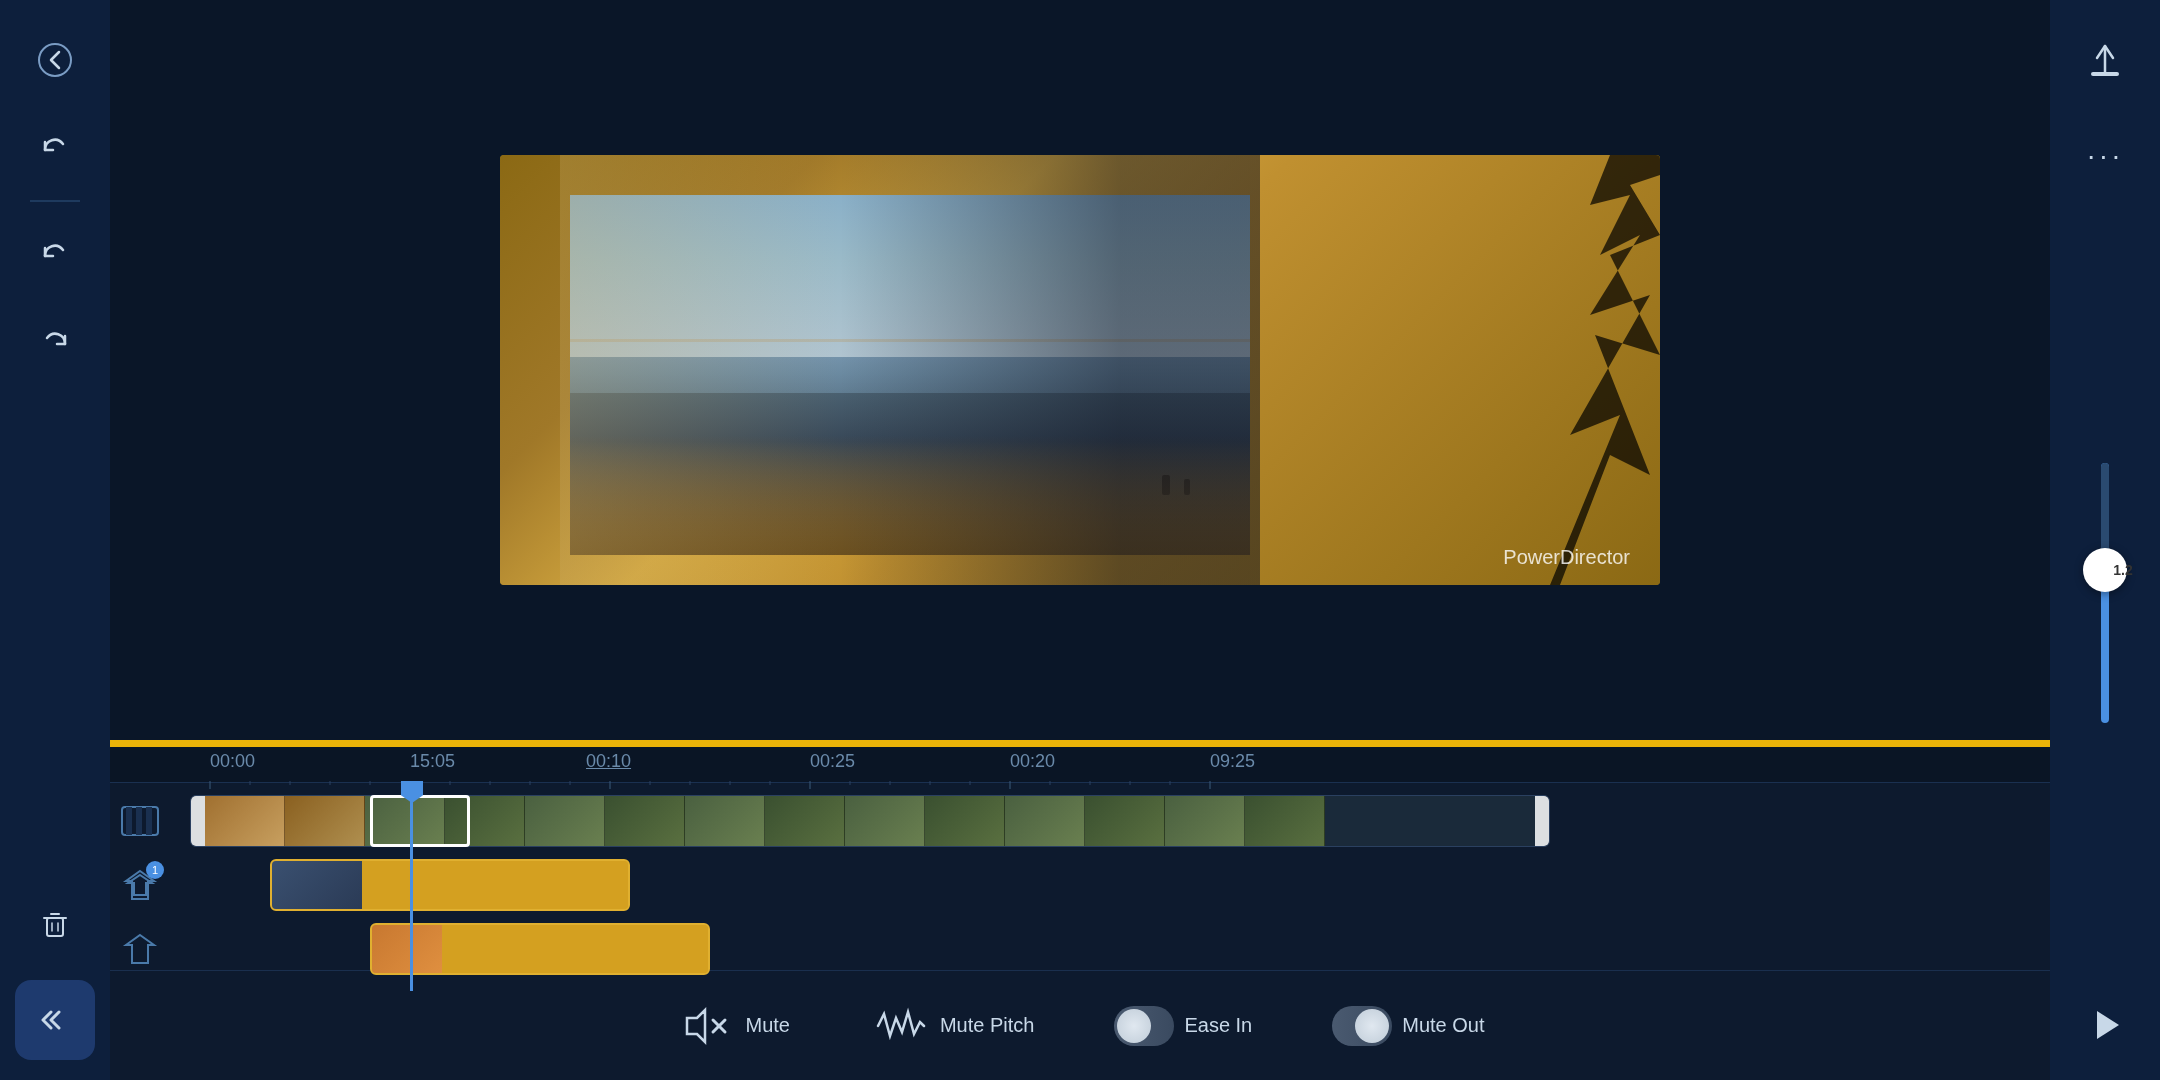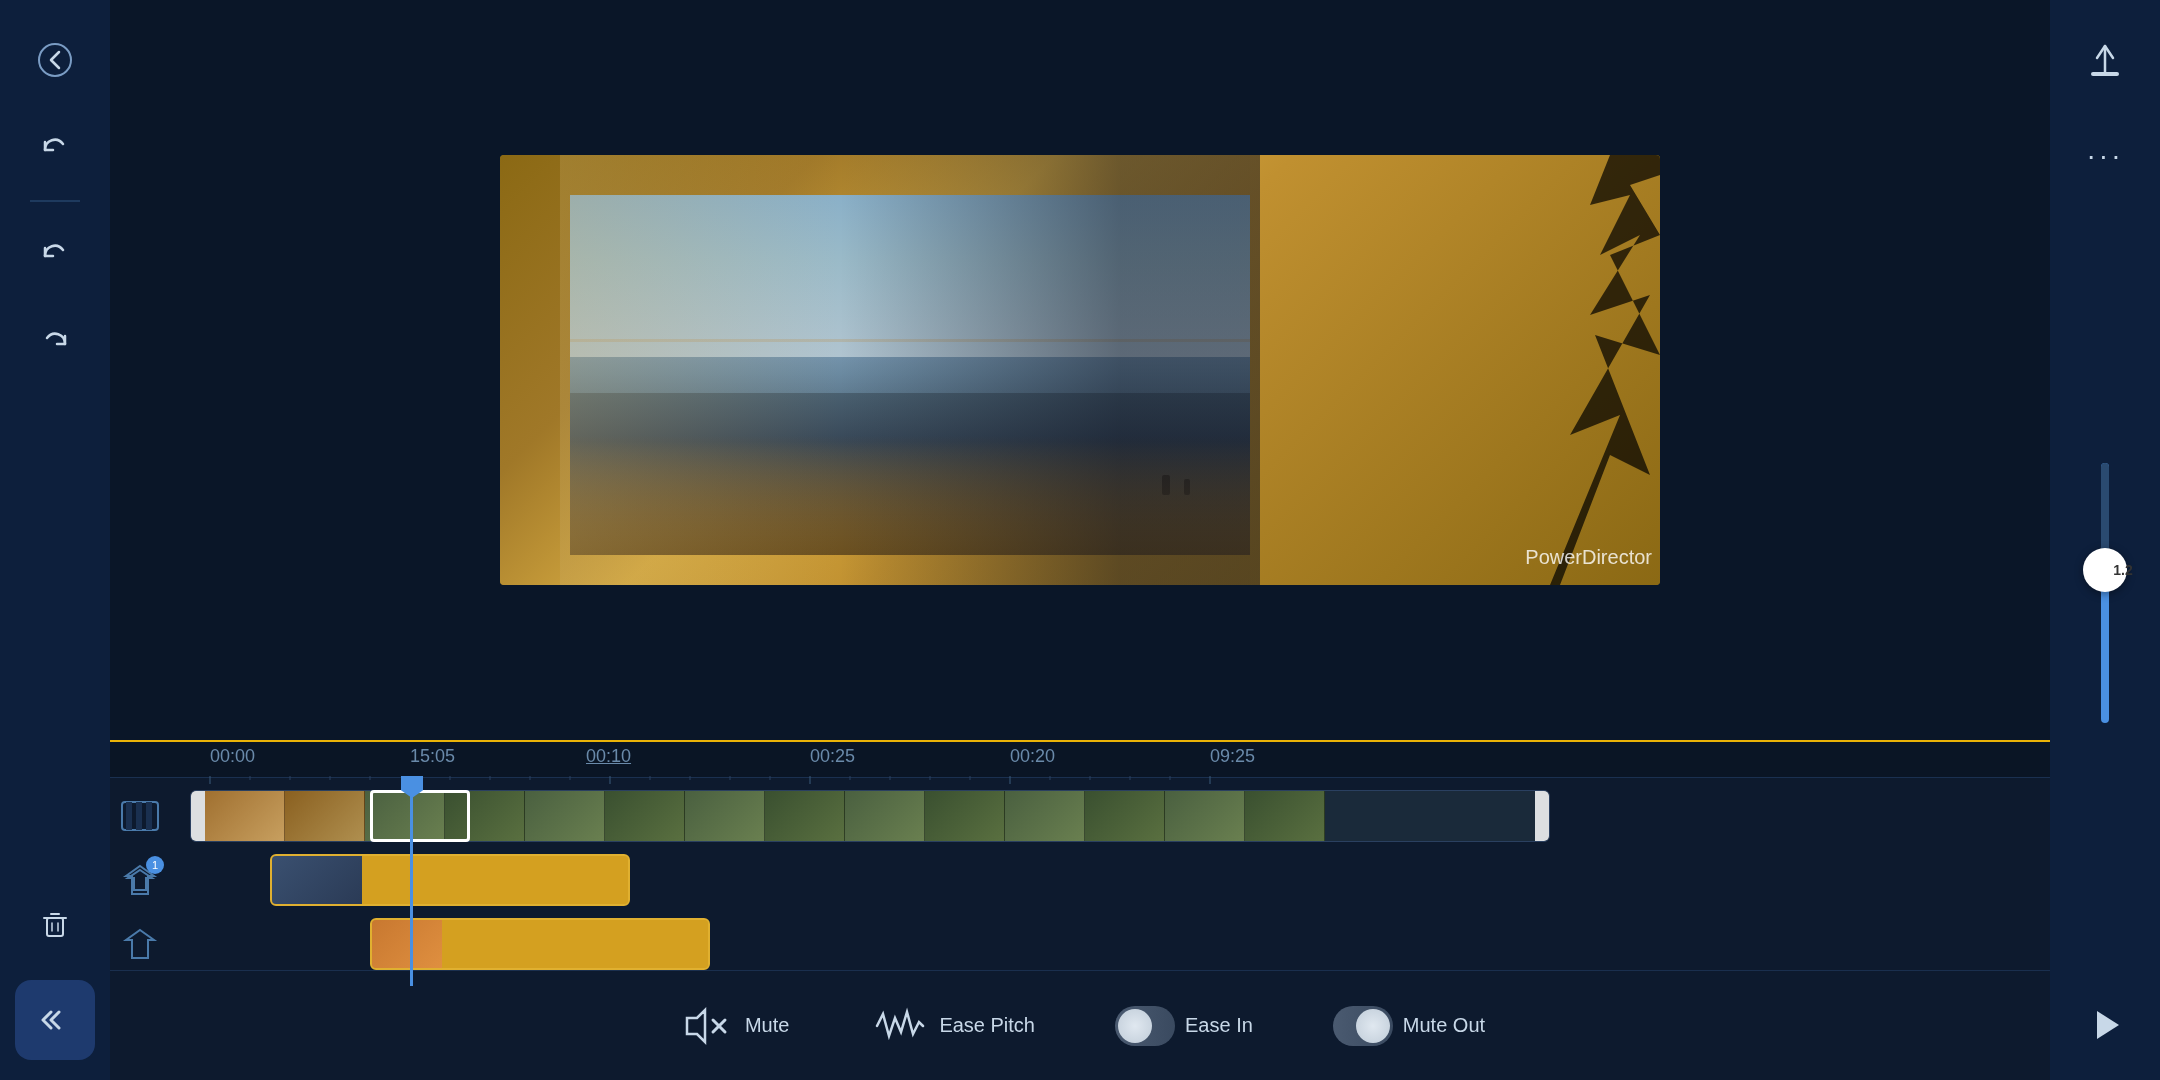--- a/index.html
+++ b/index.html
@@ -107,32 +107,32 @@
       bottom: 0;
       left: 0;
       right: 0;
       height: 120px;
       background: linear-gradient(to top, #6B5020, transparent);
     }
 
     .watermark {
       position: absolute;
       bottom: 16px;
-      right: 8px;
+      right: 30px;
       font-size: 20px;
       color: rgba(255,255,255,0.8);
       font-weight: 500;
     }
 
     
     .timeline-area {
       height: 230px;
       background: #0d1a2e;
       position: relative;
-      border-top: 2px solid #eab308;
+      border-top: 7px solid #eab308;
     }
 
     .timeline-ruler {
       height: 36px;
       background: #0a1525;
       display: flex;
       align-items: center;
       padding: 0 20px;
       border-bottom: 1px solid #1a3050;
       position: relative;
@@ -581,21 +581,21 @@
         </div>
         <span class="tool-label">Mute</span>
       </button>
 
       <button class="tool-btn">
         <div class="tool-icon">
           <svg width="52" height="44" viewBox="0 0 52 44" style="fill:none;stroke:#c8d8e8;stroke-width:2.5;stroke-linecap:round;">
             <polyline points="4,22 10,10 16,32 22,14 28,28 34,8 40,30 46,18 50,22"></polyline>
           </svg>
         </div>
-        <span class="tool-label">Ease Pitch</span>
+        <span class="tool-label">Mute Pitch</span>
       </button>
 
       <button class="tool-btn">
         <div class="tool-icon">
           <div class="toggle-icon">
             <div class="toggle-knob left"></div>
           </div>
         </div>
         <span class="tool-label">Ease In</span>
       </button>

